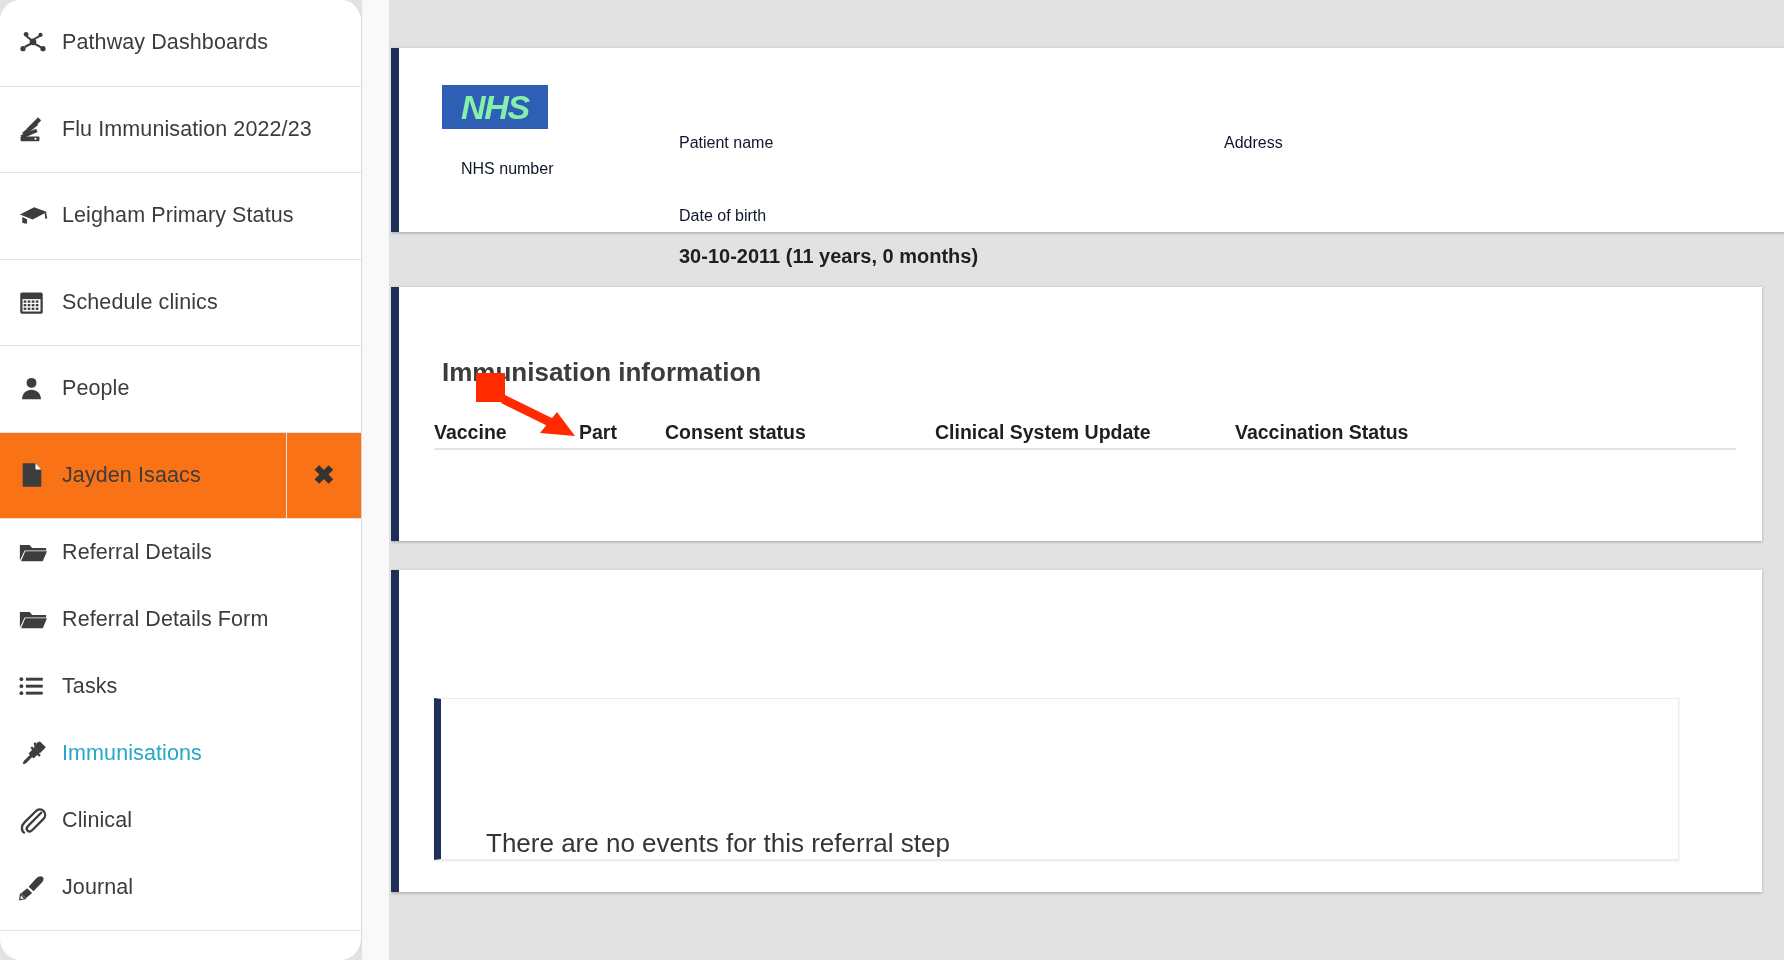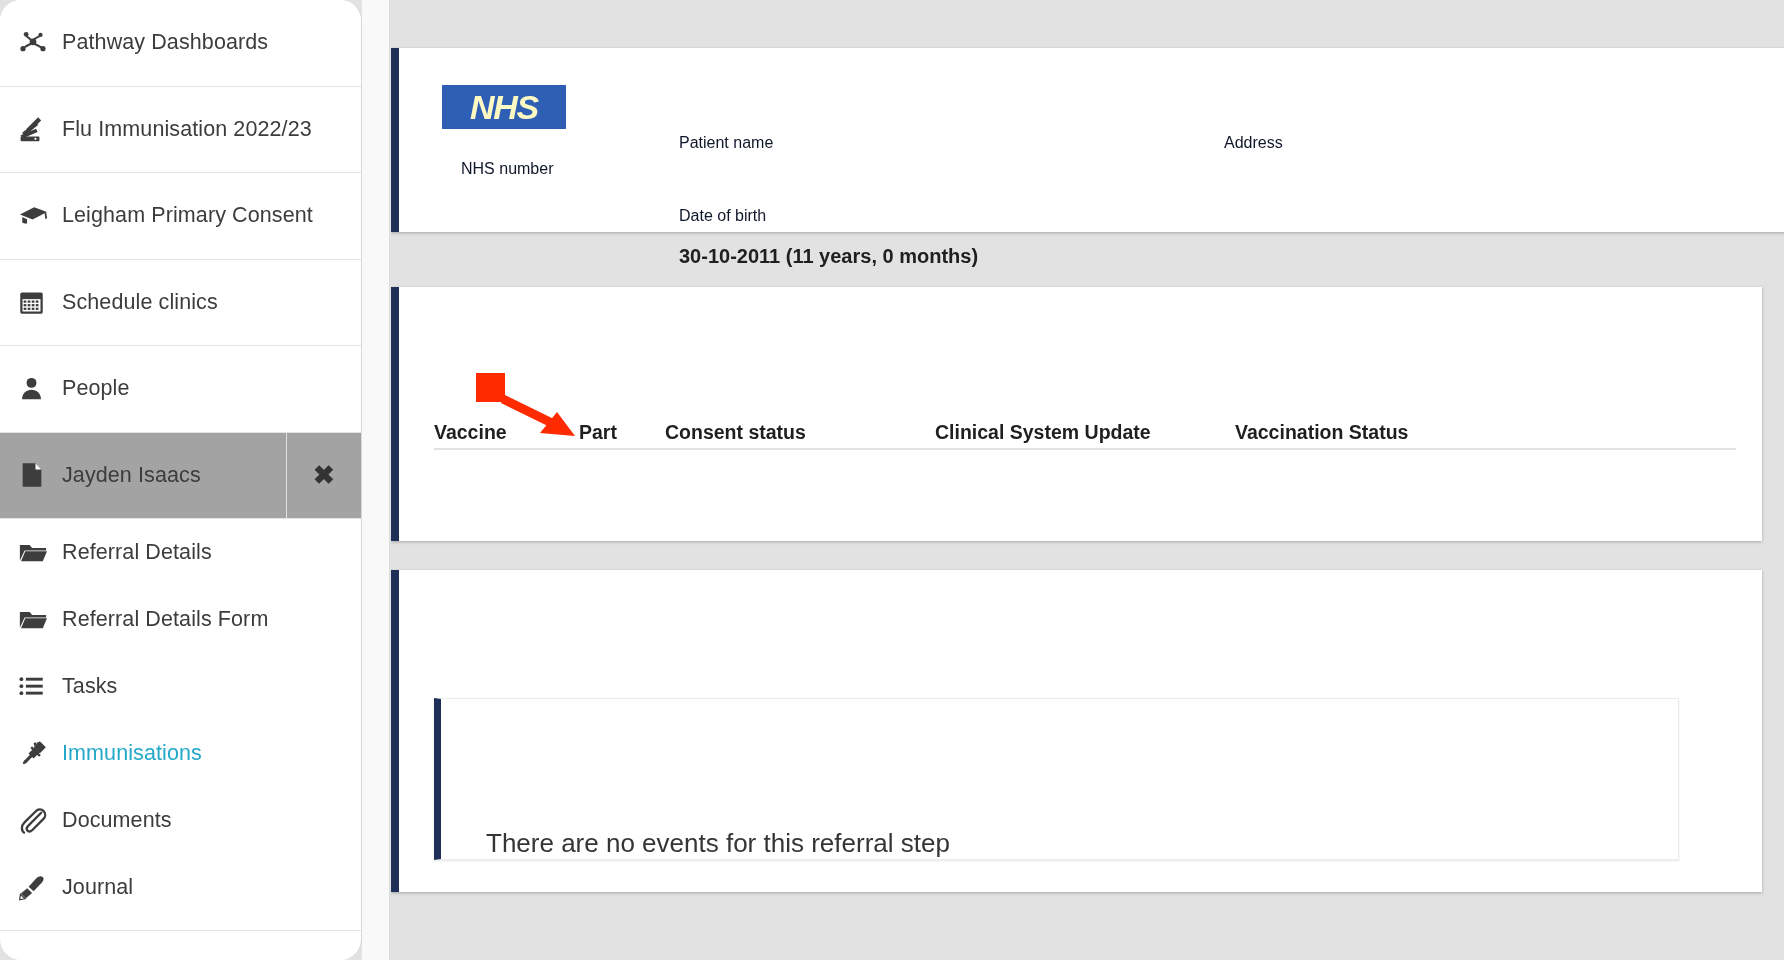--- a/index.html
+++ b/index.html
@@ -73,21 +73,21 @@
   }
   .nav-row.active .nav-label { color: #23a8c8; }
 
   
   .patient-row {
     position: relative;
     display: flex;
     align-items: stretch;
     height: 86.5px;
     border-bottom: 1px solid #e3e3e3;
-    background: #a3a3a3;
+    background: #f97316;
   }
   .patient-main {
     flex: 1 1 auto;
     display: flex;
     align-items: center;
     padding-left: 18px;
     border-right: 1px solid #e3e3e3;
     cursor: pointer;
   }
   .patient-close {
@@ -136,23 +136,23 @@
   }
   .patient-inner {
     position: relative;
     height: 100%;
     padding: 0;
   }
 
   .nhs-logo {
     position: absolute;
     left: 43px; top: 37px;
-    width: 124px; height: 44px;
+    width: 106px; height: 44px;
     background: #2e5fb4;
-    color: #fef9c3;
+    color: #86efac;
     font-family: "Liberation Sans", sans-serif;
     font-weight: bold;
     font-style: italic;
     font-size: 34px;
     letter-spacing: -1.2px;
     display: flex;
     align-items: center;
     justify-content: center;
     line-height: 1;
   }
@@ -289,21 +289,21 @@
     </div>
 
     <div class="nav-row">
       <span class="nav-icon">
         <svg width="31" height="31" viewBox="0 0 24 24" fill="#3d3d3d">
           <path d="M1.5 11.2 L12.5 5.6 L22.5 9.3 L11.3 15.1 Z"></path>
           <path d="M3.3 13.2 L3.3 17.4 C3.3 17.4 5 18.6 7 18.1 L7 14.9 Z"></path>
           <path d="M21.8 9.6 L22.6 14.4 L21.1 14.6 L20.6 10.1 Z"></path>
         </svg>
       </span>
-      <span class="nav-label">Leigham Primary Consent</span>
+      <span class="nav-label">Leigham Primary Status</span>
     </div>
 
     <div class="nav-row">
       <span class="nav-icon">
         <svg width="27" height="27" viewBox="0 0 24 24" fill="#3d3d3d">
           <rect x="2" y="3" width="20" height="19" rx="1.5"></rect>
           <rect x="4" y="9" width="16" height="11" fill="#fff"></rect>
           <g fill="#3d3d3d">
             <rect x="5" y="10.2" width="2.4" height="2"></rect>
               <rect x="8.6" y="10.2" width="2.4" height="2"></rect>
@@ -398,21 +398,21 @@
       </span>
       <span class="nav-label">Immunisations</span>
     </div>
 
     <div class="nav-row compact">
       <span class="nav-icon">
         <svg width="29" height="29" viewBox="0 0 24 24" fill="none" stroke="#3d3d3d" stroke-width="1.9" stroke-linecap="round">
           <path d="M19.2 5.6 L8.4 16.4 C6.9 17.9 6.9 19.4 7.9 20.4 C8.9 21.4 10.4 21.4 11.9 19.9 L20.9 10.9 C23 8.8 23 6 21.2 4.2 C19.4 2.4 16.6 2.4 14.5 4.5 L5.4 13.6 C2.6 16.4 2.6 20.4 5 22"></path>
         </svg>
       </span>
-      <span class="nav-label">Documents</span>
+      <span class="nav-label">Clinical</span>
     </div>
 
     <div class="nav-row compact">
       <span class="nav-icon">
         <svg width="29" height="29" viewBox="0 0 24 24" fill="#3d3d3d">
           <path d="M20.4 3.3 C18.6 1.9 16.4 3 14.4 5.2 L8.8 11.3 L12.9 15.2 L18.6 9.2 C20.6 7 22.2 4.7 20.4 3.3 Z"></path>
           <path d="M7.6 12.7 L11.7 16.5 L6.5 20.9 L2.4 17 Z"></path>
           <path d="M2 17.6 L5.9 21.3 L1.4 22.2 Z" fill="#fff" stroke="#3d3d3d" stroke-width="1"></path>
         </svg>
       </span>
@@ -446,20 +446,21 @@
         </div>
 
         <div id="address-block">
           <div class="field-label">Address</div>
           <div class="field-value"></div>
         </div>
       </div>
     </section>
 
     <section class="card" id="immunisation-card">
+      <h2 class="card-title">Immunisation information</h2>
 
       <div class="imm-table">
         <div class="imm-thead">
           <div class="th c-vaccine">Vaccine</div>
           <div class="th c-part">Part</div>
           <div class="th c-consent">Consent status</div>
           <div class="th c-clinical">Clinical System Update</div>
           <div class="th c-vstatus">Vaccination Status</div>
         </div>
         <div class="imm-tbody"></div>

